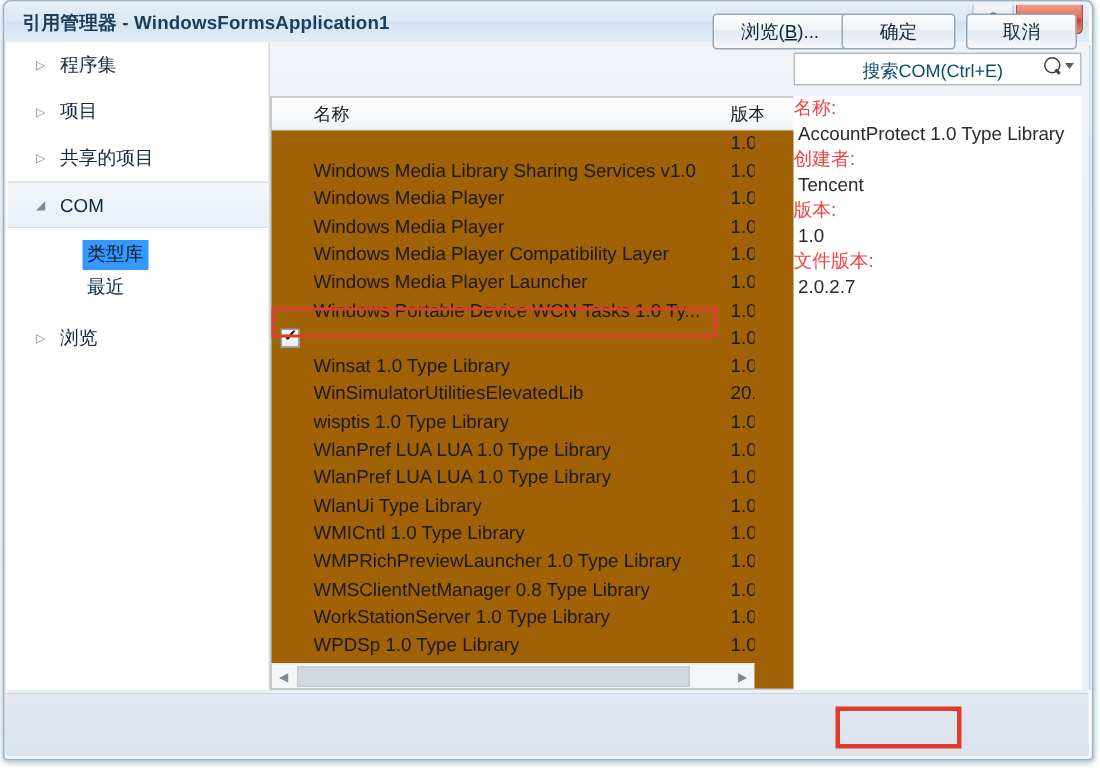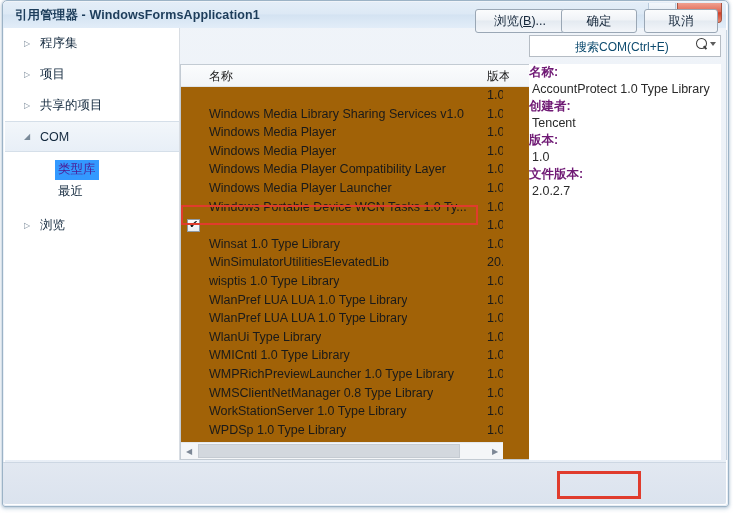--- a/index.html
+++ b/index.html
@@ -122,21 +122,21 @@
     font-size: 12.5px;
     color: #12283d;
     cursor: default;
   }
   .side-sub .pill {
     display: inline-block;
     padding: 1px 3px 2px 3px;
   }
   .side-sub.selected .pill {
     background: #3399ff;
-    color: #4c1d95;
+    color: #0f172a;
   }
   .side-sub-wrap { padding-top: 7px; padding-bottom: 7px; }
 
   
   .listbox {
     position: absolute;
     left: 180px; top: 64px;
     width: 384px; height: 396px;
     background: #a16207;
     border: 1px solid #c3cbd3;
@@ -320,22 +320,22 @@
   .details {
     position: absolute;
     left: 529px; top: 64px;
     width: 192px; height: 396px;
     background: #ffffff;
     font-size: 12.5px;
     color: #1a1a1a;
     overflow: hidden;
   }
   .det-key {
-    font-weight: bold;
-    color: #701a75;
+    font-weight: normal;
+    color: #ef4444;
     line-height: 17px;
   }
   .det-val {
     color: #2a2a2a;
     line-height: 17px;
     padding-left: 3px;
     word-wrap: break-word;
   }
 
   .right-divider {

